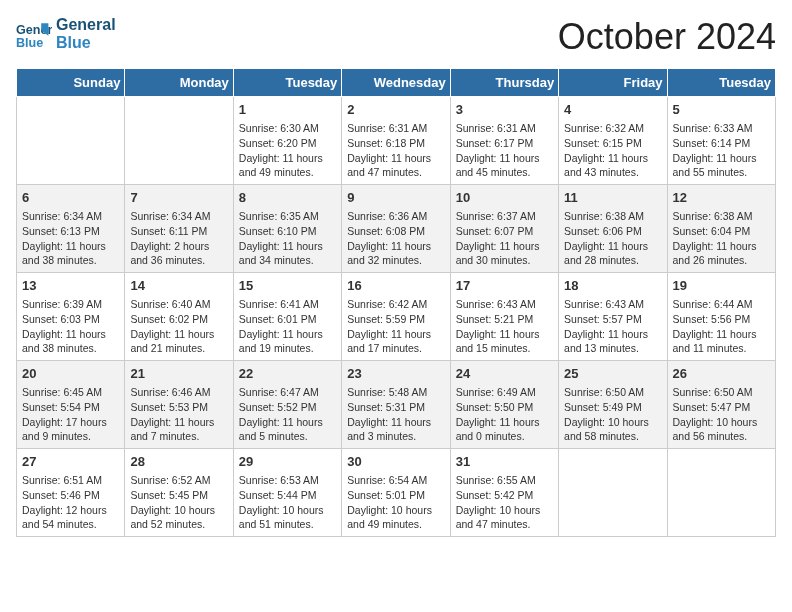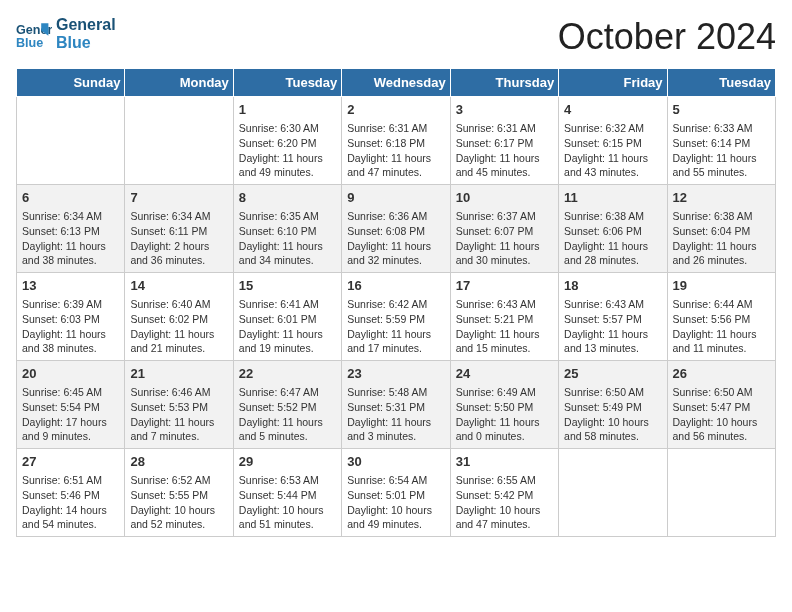--- a/index.html
+++ b/index.html
@@ -278,26 +278,26 @@
           <div>Sunrise: 6:50 AM</div>
           <div>Sunset: 5:47 PM</div>
           <div>Daylight: 10 hours and 56 minutes.</div>
         </td>
       </tr>
       <tr>
         <td>
           <span class="day-num">27</span>
           <div>Sunrise: 6:51 AM</div>
           <div>Sunset: 5:46 PM</div>
-          <div>Daylight: 14 hours and 54 minutes.</div>
+          <div>Daylight: 12 hours and 54 minutes.</div>
         </td>
         <td>
           <span class="day-num">28</span>
           <div>Sunrise: 6:52 AM</div>
-          <div>Sunset: 5:55 PM</div>
+          <div>Sunset: 5:45 PM</div>
           <div>Daylight: 10 hours and 52 minutes.</div>
         </td>
         <td>
           <span class="day-num">29</span>
           <div>Sunrise: 6:53 AM</div>
           <div>Sunset: 5:44 PM</div>
           <div>Daylight: 10 hours and 51 minutes.</div>
         </td>
         <td>
           <span class="day-num">30</span>

